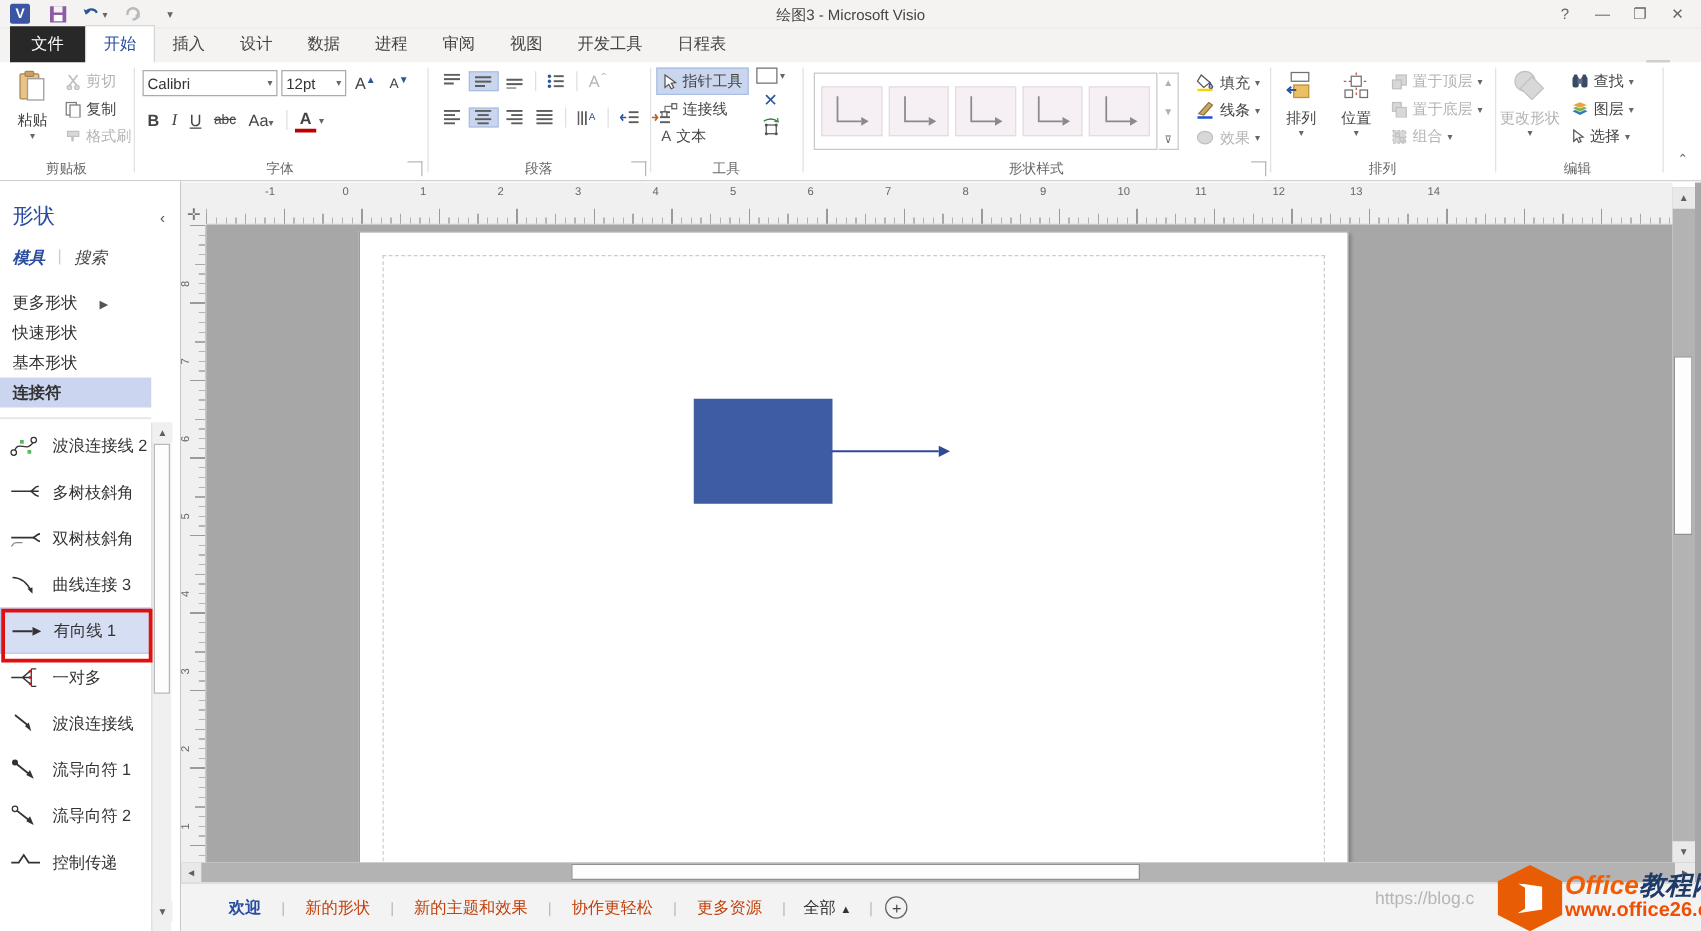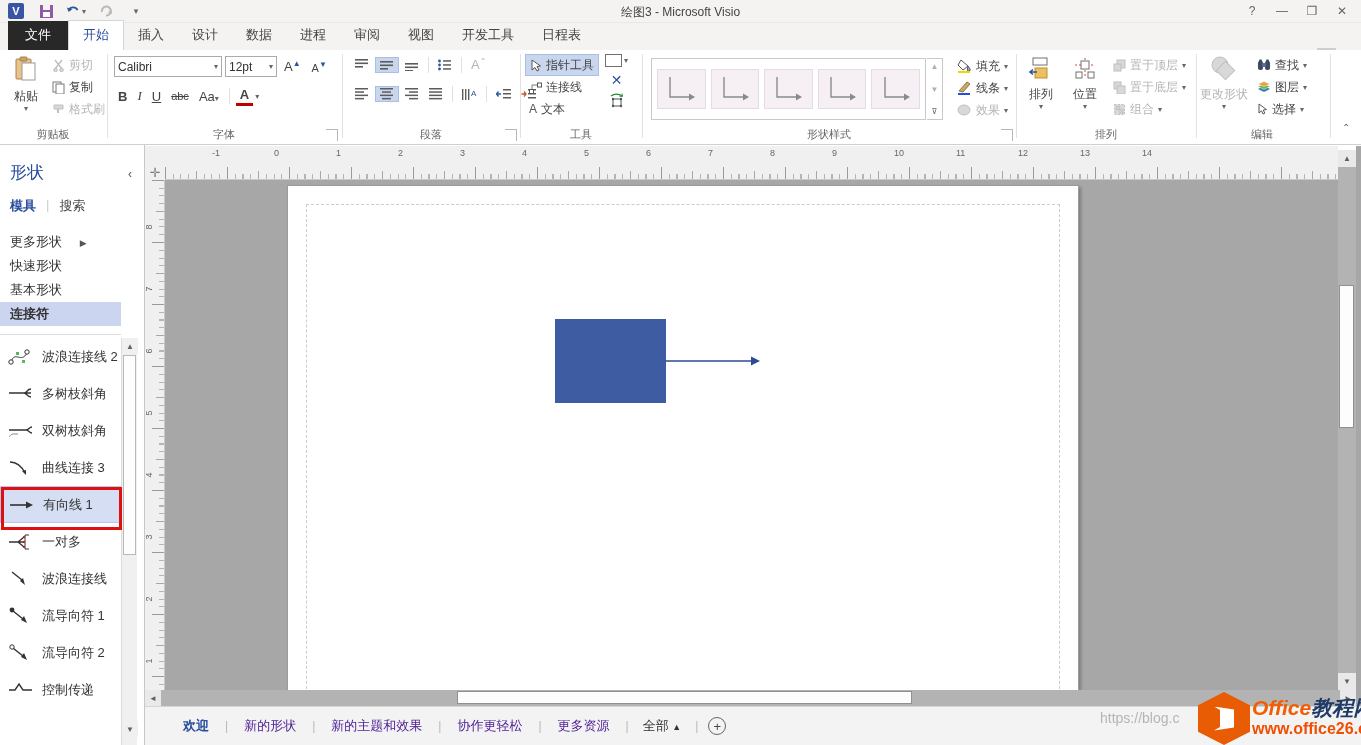--- a/index.html
+++ b/index.html
@@ -48,21 +48,21 @@
   .fmt { font-size:13px; padding:1px 4px; color:#444; }
   .hl { background:#c9d6ee; border:1px solid #aabfe4; }
   .tile { width:49px; height:40px; background:#f6f0f5; border:1px solid #e4dbe3; display:flex; align-items:center; justify-content:center; }
   .dd8 { font-size:8px; color:#666; }
 
   
   #sidebar { left:0; top:145px; width:145px; height:600px; background:#fff; border-right:1px solid #c7c7c7; overflow:hidden; }
   .sb-title { position:absolute; left:10px; top:16px; font-size:17px; color:#2a4da0; }
   .sb-collapse { position:absolute; right:12px; top:22px; color:#555; font-size:12px; }
   .sb-tabs { position:absolute; left:10px; top:52px; display:flex; gap:10px; font-size:13px; }
-  .sb-tab { color:#444; }
+  .sb-tab { color:#444;font-style:italic; }
   .sb-tab.active { color:#2a4da0; font-weight:bold; }
   .sb-tabsep { color:#ccc; }
   .sb-cat { position:absolute; left:0; width:121px; height:24px; line-height:24px; padding-left:10px; font-size:13px; color:#333; }
   .sb-cat.selected { background:#ccd5ef; font-weight:bold; }
   .sb-divider { position:absolute; left:0; top:189px; width:121px; height:1px; background:#dcdcdc; }
   #shape-list { position:absolute; left:0; top:193px; width:121px; height:407px; overflow:hidden; }
   .shape-item { display:flex; align-items:center; height:37px; padding-left:6px; gap:6px; font-size:13px; color:#333;text-align:center; }
   .shape-item.selected { background:#d5def3; border:1px solid #b9c8ea; }
   .shape-icon { width:30px; display:flex; justify-content:center; }
   #red-annotation { position:absolute; left:1px; top:342px; width:121px; height:43px; border:3px solid #e01010; }
@@ -98,21 +98,21 @@
   #vscroll .scroll-arrow { width:18px; height:17px; }
   #v-thumb { position:absolute; left:1px; top:135px; width:15px; height:143px; background:#fdfdfd; border:1px solid #909090; }
   #vscroll .bottom { position:absolute; bottom:0; }
   #hscroll { left:145px; top:690px; width:1211px; height:16px; background:#b3b3b3; display:flex; }
   #hscroll .scroll-arrow { height:16px; background:#e9e9e9; }
   #h-thumb { position:absolute; left:312px; top:1px; width:455px; height:13px; background:#fdfdfd; border:1px solid #909090; }
   #hscroll .right-arrow { position:absolute; right:0; }
 
   
   #pagetabs { left:145px; top:706px; width:1216px; height:39px; background:#f3f3f3; border-top:1px solid #d6d6d6; display:flex; align-items:center; padding-left:22px; gap:0; }
-  .ptab { font-size:13px; color:#4c1d95; padding:0 16px; }
+  .ptab { font-size:13px; color:#c2410c; padding:0 16px; }
   .ptab.active { color:#2a4da0; font-weight:bold; }
   .ptab-sep { color:#b9b9b9; }
   .all-btn { font-size:13px; color:#333; padding:0 14px; }
   .add-page { width:18px; height:18px; border:1px solid #666; border-radius:50%; display:flex; align-items:center; justify-content:center; font-size:13px; color:#444; margin-left:10px; }
 
   
   #watermark { left:1100px; top:692px; width:261px; height:53px; pointer-events:none; }
   .wm-url { position:absolute; left:0; top:18px; color:rgba(160,160,160,.75); font-size:14px; }
   .wm-hex { position:absolute; left:98px; top:0; width:52px; height:53px; background:#e85d04; clip-path:polygon(50% 0,100% 25%,100% 75%,50% 100%,0 75%,0 25%); display:flex; align-items:center; justify-content:center; }
   .wm-hex .door { width:20px; height:24px; background:#fff; clip-path:polygon(0 0,100% 12%,100% 88%,0 100%,30% 85%,30% 15%); }

